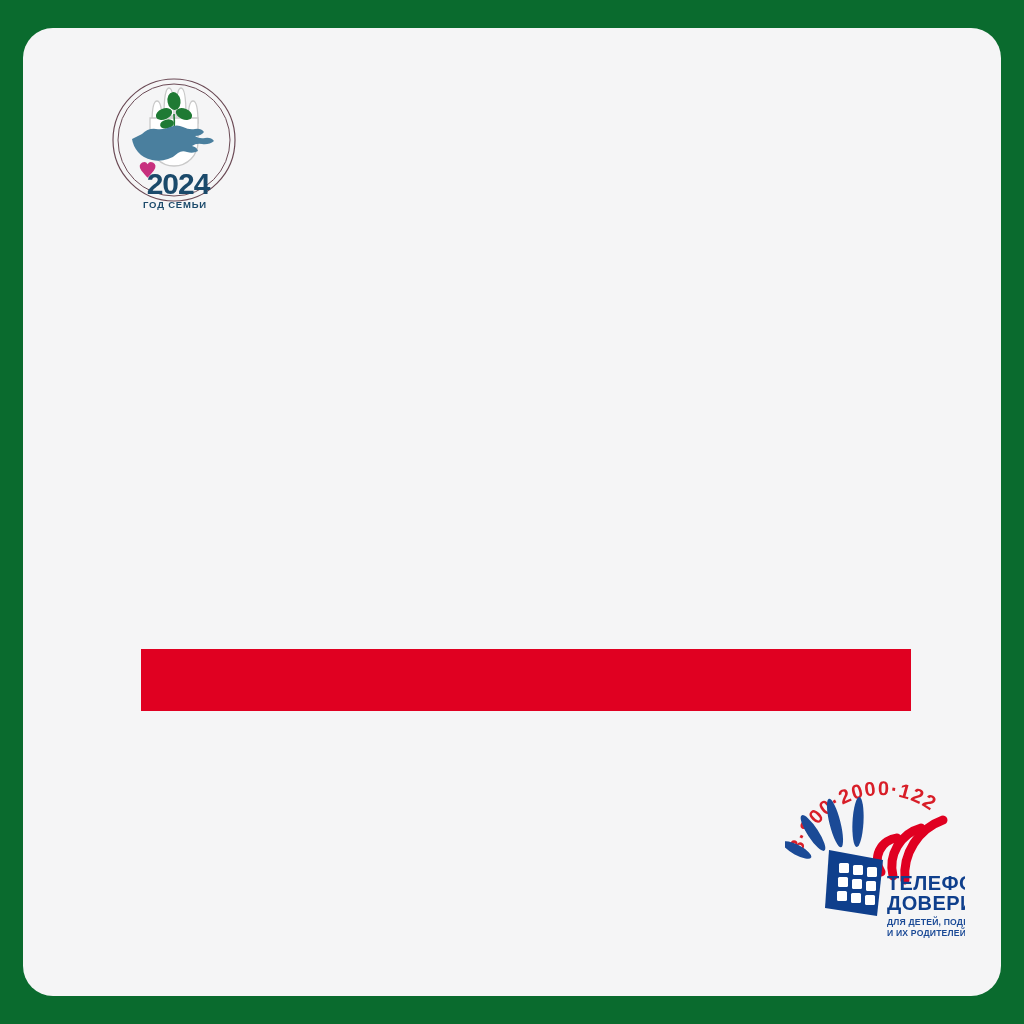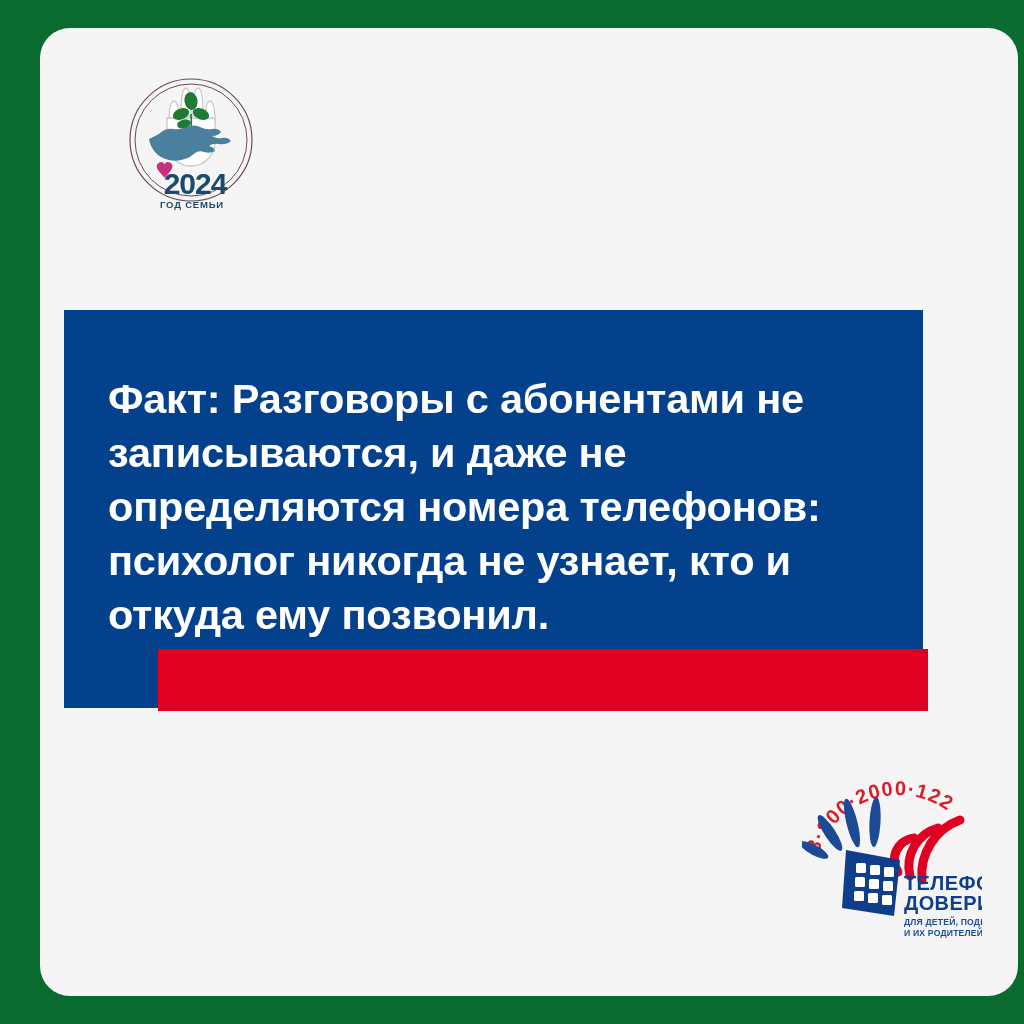--- a/index.html
+++ b/index.html
@@ -82,21 +82,21 @@
     top: 740px;
     width: 180px;
     height: 180px;
   }
 </style>
 </head>
 <body>
 
 <div id="poster" style="background: rgb(10, 107, 46);">
 
-  <div id="card" style="background: rgb(245, 245, 246); margin-left: 17px;">
+  <div id="card" style="background: rgb(245, 245, 246);">
 
     <div id="emblem">
       <svg viewBox="0 0 124 145" width="124" height="145">
 
         <circle cx="62" cy="72" r="61" fill="#f5f5f6" stroke="#6b4a55" stroke-width="1.2"></circle>
         <circle cx="62" cy="72" r="56" fill="none" stroke="#6b4a55" stroke-width="1"></circle>
 
         <g fill="#ffffff" stroke="#c9c9c9" stroke-width="1.3">
           <path d="M40 55 q0 -22 5 -22 q5 0 5 22z"></path>
           <path d="M52 48 q0 -28 5 -28 q5 0 5 28z"></path>
@@ -118,27 +118,20 @@
                  q-3 4 -9 4 q4 3 10 2 q6 -1 9 3 q-5 4 -12 3 q-6 -1 -10 2
                  q5 1 6 5 q-5 3 -11 1 q-5 -2 -9 1 q-4 4 -10 6 q-8 3 -16 1
                  q-9 -2 -14 -8 q-5 -6 -6 -13 z"></path>
 
         <path d="M17 114 q-4 -6 1 -9 q4 -2 6 2 q2 -4 6 -2 q5 3 1 9 q-4 5 -7 8 q-3 -3 -7 -8z" transform="translate(14,0) scale(0.9)" fill="#c7307e"></path>
         <text x="66" y="126" text-anchor="middle" font-family="Liberation Sans, sans-serif" font-size="30" font-weight="700" letter-spacing="-1" fill="#1b4a6b">2024</text>
         <text x="63" y="140" text-anchor="middle" font-family="Liberation Sans, sans-serif" font-size="9.5" font-weight="700" letter-spacing="0.8" fill="#1b4a6b">ГОД СЕМЬИ</text>
       </svg>
     </div>
 
-    <div id="quote-block" style="background: rgb(4, 65, 140);">
-      <p id="quote-text" style="color: rgb(255, 255, 255);">Факт: Разговоры с абонентами не
-записываются, и даже не
-определяются номера телефонов:
-психолог никогда не узнает, кто и
-откуда ему позвонил.</p>
-    </div>
 
     <div id="red-bar" style="background: rgb(224, 0, 33);"></div>
 
     <div id="helpline-logo">
       <svg viewBox="0 0 180 180" width="180" height="180">
         <defs>
           <path id="numArc" d="M 14 96 A 84 84 0 0 1 152 48" fill="none"></path>
         </defs>
 
         <text font-family="Liberation Sans, sans-serif" font-size="20" font-weight="700" fill="#d81e28" letter-spacing="1.2">

